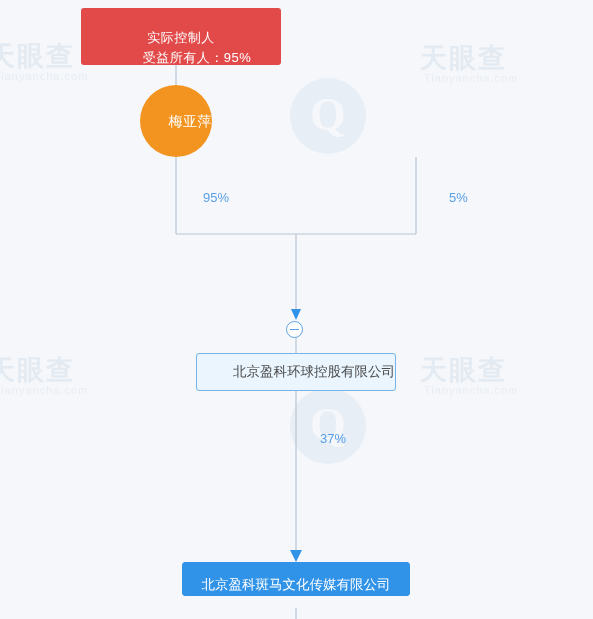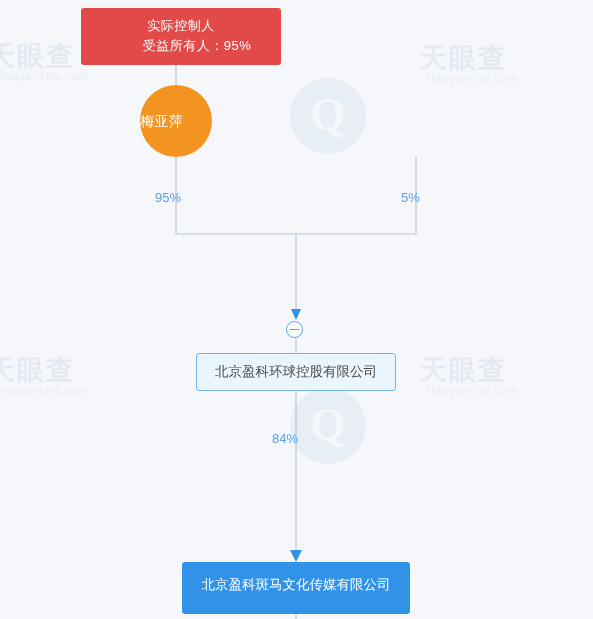--- a/index.html
+++ b/index.html
@@ -74,70 +74,72 @@
     width: 200px;
     height: 57px;
     left: 81px;
     top: 8px;
     background: #e24a4a;
     border-radius: 3px;
     color: #ffffff;
     font-size: 13px;
     line-height: 1.55;
     text-align: center;
-    padding-top: 8px;
+    padding-top: 20px;
     letter-spacing: 0.5px;
     z-index: 5;
   }
   .badge-red .l2 { letter-spacing: 0.5px; margin-left: 32px; }
 
   .circle {
     width: 72px;
     height: 72px;
     border-radius: 50%;
     background: #f2941f;
     color: #ffffff;
     font-size: 14px;
-    text-align: left;
+    text-align: right;
     line-height: 72px;
     letter-spacing: 0.5px;
     z-index: 4;
   }
   .circle.c1 { left: 140px; top: 85px; }
   .circle.c2 { left: 380px; top: 85px; }
 
   .pct {
     position: absolute;
     color: #5aa0e8;
     font-size: 13px;
     z-index: 4;
+    margin-left: 48px;
   }
 
   .box {
     box-sizing: border-box;
     text-align: center;
     font-size: 13.5px;
     border-radius: 3px;
     z-index: 4;
   }
   .box.light {
     left: 196px;
     top: 353px;
     width: 200px;
     height: 38px;
     background: #eaf5fe;
     border: 1px solid #74b4e8;
     color: #4b4b4b;
     line-height: 36px;
+    text-align: right;
   }
   .box.blue {
     left: 182px;
     top: 562px;
     width: 228px;
-    height: 52px;
+    height: 34px;
     background: #3093e8;
     border: 1px solid #3093e8;
     color: #ffffff;
     line-height: 44px;
   }
 
   .collapse-btn {
     position: absolute;
     left: 286px;
     top: 321px;
@@ -211,21 +213,21 @@
     <div>实际控制人</div>
     <div class="l2">受益所有人：95%</div>
   </div>
 
   <div class="node circle c1">
     <span>梅亚萍</span>
   </div>
 
   <div class="pct" style="left:155px; top:190px;">95%</div>
   <div class="pct" style="left:401px; top:190px;">5%</div>
-  <div class="pct" style="left:272px; top:431px;">84%</div>
+  <div class="pct" style="left:272px; top:431px;">37%</div>
 
   <div class="collapse-btn"></div>
 
   <div class="node box light">
     <span>北京盈科环球控股有限公司</span>
   </div>
 
   <div class="node box blue">
     <span>北京盈科斑马文化传媒有限公司</span>
   </div>

